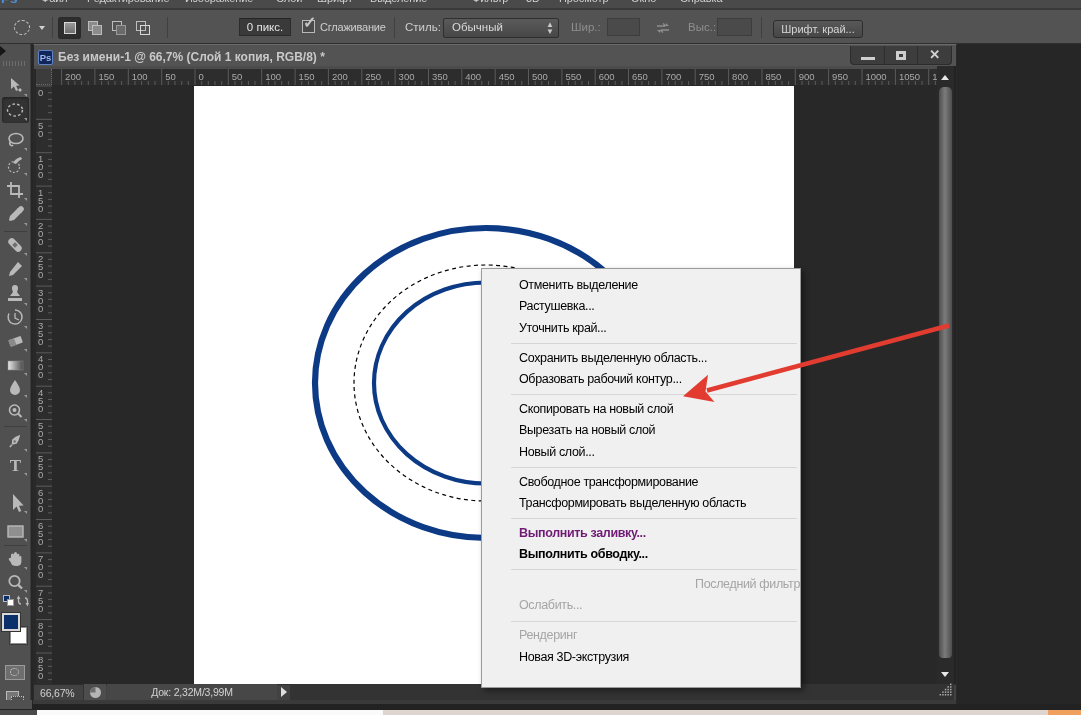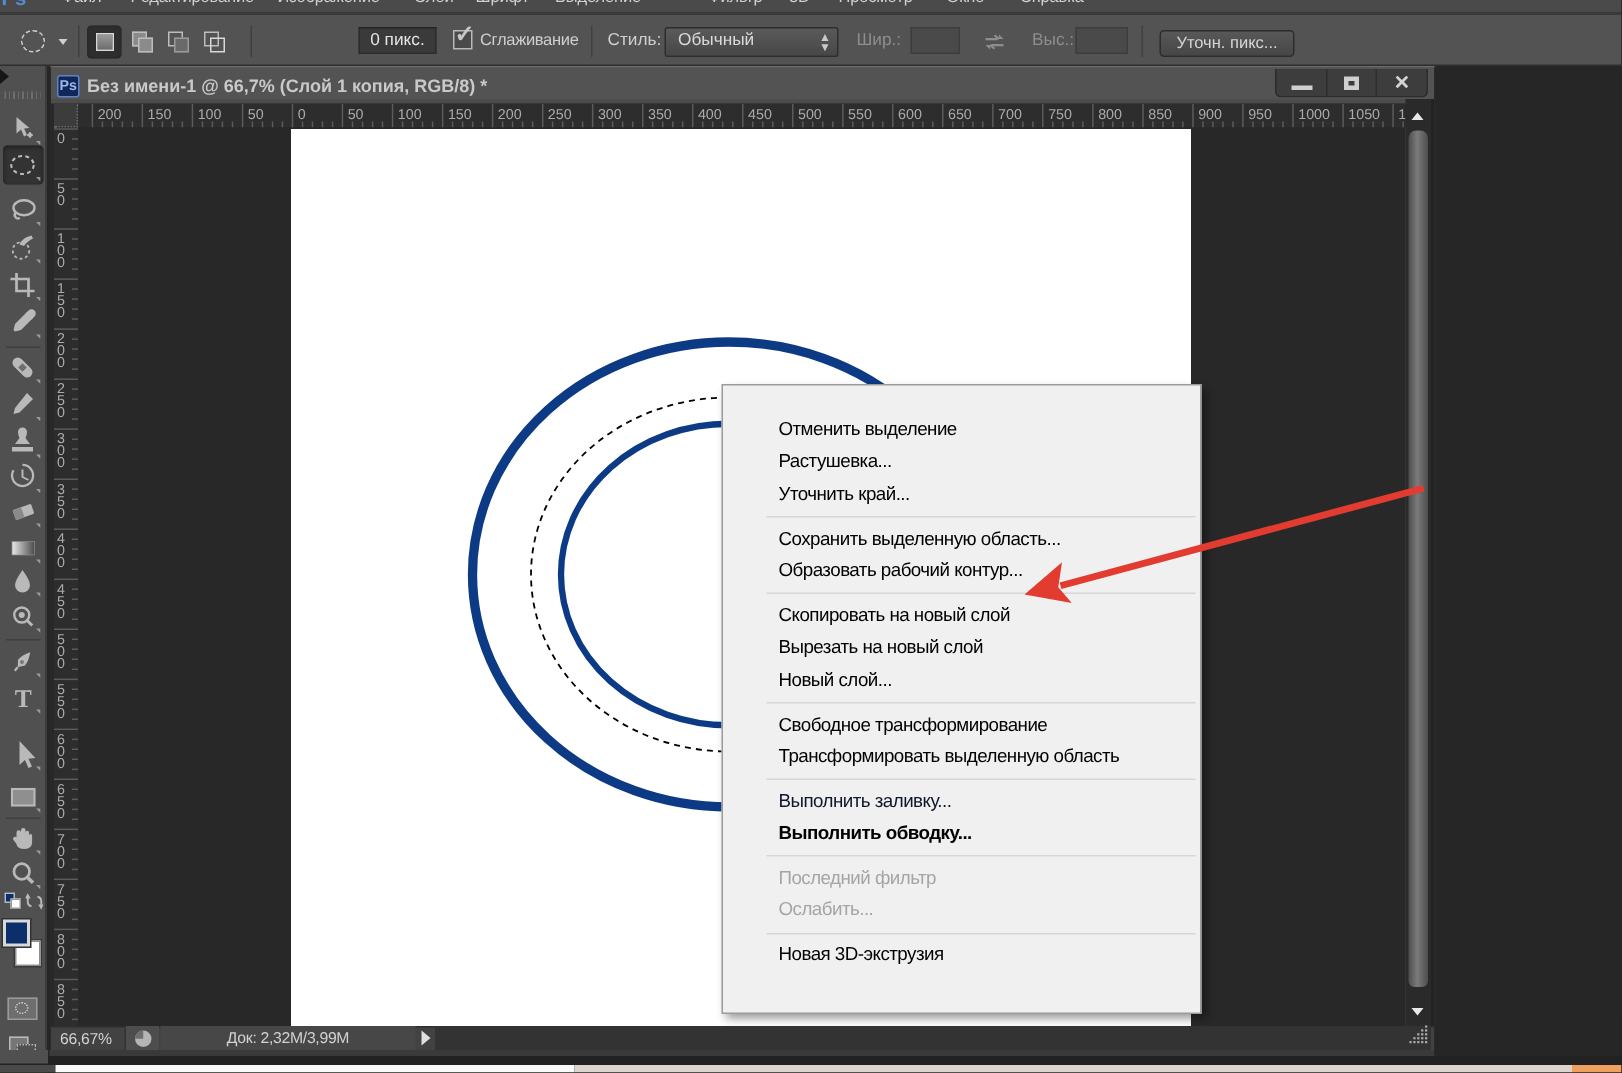--- a/index.html
+++ b/index.html
@@ -49,21 +49,21 @@
 <div class="abs" style="left:571px;top:11px;font-size:11.5px;color:#8e8e8e;">Шир.:</div>
 <div class="abs" style="left:607px;top:8px;width:33px;height:18px;background:#4a4a4a;border:1px solid #3d3d3d;"></div>
 <svg class="abs" style="left:655px;top:12px;" width="16" height="12" viewBox="0 0 16 12">
         <path d="M2 4 L10 4 M8 1.5 L11 4" stroke="#8e8e8e" stroke-width="1.5" fill="none"></path>
         <path d="M14 8 L6 8 M8 10.5 L5 8" stroke="#8e8e8e" stroke-width="1.5" fill="none"></path>
         <path d="M11 1 L14 4 L11 4 Z M5 8 L2 8 L5 11 Z" fill="#8e8e8e"></path>
       </svg>
 <div class="abs" style="left:688px;top:11px;font-size:11.5px;color:#8e8e8e;">Выс.:</div>
 <div class="abs" style="left:717px;top:8px;width:35px;height:18px;background:#4a4a4a;border:1px solid #3d3d3d;"></div>
 <div class="abs" style="left:761px;top:7px;width:1px;height:21px;background:#404040;"></div>
-<div class="abs" style="left:773px;top:9.5px;width:90px;height:18px;background:linear-gradient(#585858,#464646);border:1px solid #2d2d2d;border-radius:3px;color:#d6d6d6;font-size:11px;text-align:center;line-height:16px;white-space:nowrap;">Уточн. пикс...</div>
+<div class="abs" style="left:773px;top:9.5px;width:90px;height:18px;background:linear-gradient(#585858,#464646);border:1px solid #2d2d2d;border-radius:3px;color:#d6d6d6;font-size:11px;text-align:center;line-height:16px;white-space:nowrap;">Шрифт. край...</div>
 </div>
 <div class="abs" style="left:0;top:44px;width:31px;height:671px;background:#505050;border-right:1px solid #3c3c3c;">
 <div class="abs" style="left:3px;top:17px;width:24px;height:5px;background:repeating-linear-gradient(90deg,#6e6e6e 0 1px,transparent 1px 3px);"></div>
 </div>
 <div class="abs" style="left:0;top:46px;width:0;height:0;border-top:5px solid transparent;border-bottom:5px solid transparent;border-left:6px solid #161616;"></div>
 <svg class="abs" style="left:4px;top:75px;" width="23" height="22" viewBox="0 0 23 22">
       <path d="M7 3 L7 14 L10 11.4 L12 16 L14 15 L12.1 10.7 L15.6 10.4 Z" fill="#b9b9b9"></path>
       <path d="M16 13 v4 M14 15 h4 M15 14 l2 2 M17 14 l-2 2" stroke="#b9b9b9" stroke-width="1"></path>
       <path d="M20 19 L23 19 L23 22 Z" fill="#9a9a9a"></path>
     </svg>
@@ -547,21 +547,21 @@
 <div class="abs" style="left:107px;top:684px;width:170px;height:16px;background:#474747;color:#d2d2d2;font-size:10.5px;letter-spacing:-0.2px;text-align:center;line-height:16px;">Док: 2,32M/3,99M</div>
 <div class="abs" style="left:281px;top:687px;width:0;height:0;border-top:5.5px solid transparent;border-bottom:5.5px solid transparent;border-left:6.5px solid #e0e0e0;"></div>
 <div class="abs" style="left:290px;top:684px;width:664px;height:16px;background:#333333;"></div>
 <div class="abs" style="left:33px;top:700px;width:923px;height:4px;background:#3a3a3a;"></div>
 <div class="abs" style="left:0;top:704px;width:1081px;height:11px;background:#222222;"></div>
 <div class="abs" style="left:0;top:710px;width:37px;height:5px;background:#4a4a4a;"></div>
 <div class="abs" style="left:37px;top:710px;width:346px;height:5px;background:#fafafa;"></div>
 <div class="abs" style="left:383px;top:710px;width:665px;height:5px;background:#ded4d0;"></div>
 <div class="abs" style="left:1048px;top:710px;width:33px;height:5px;background:#efa05e;"></div>
 <div class="abs" style="left:0;top:700px;width:32px;height:9px;background:#505050;"></div>
-<div class="abs" style="left:481px;top:256px;width:320px;height:419.5px;background:#f0f0f0;border:1px solid #9b9b9b;box-shadow:3px 3px 6px rgba(0,0,0,0.4);padding-top:19px;font-size:12.5px;letter-spacing:-0.35px;color:#000;z-index:50;">
+<div class="abs" style="left:481px;top:268px;width:320px;height:419.5px;background:#f0f0f0;border:1px solid #9b9b9b;box-shadow:3px 3px 6px rgba(0,0,0,0.4);padding-top:6px;font-size:12.5px;letter-spacing:-0.35px;color:#000;z-index:50;">
 <div style="height:21.35px;line-height:21.35px;padding-left:37px;color:#000;">Отменить выделение</div>
 <div style="height:21.35px;line-height:21.35px;padding-left:37px;color:#000;">Растушевка...</div>
 <div style="height:21.35px;line-height:21.35px;padding-left:37px;color:#000;">Уточнить край...</div>
 <div style="height:8.6px;display:flex;align-items:center;padding:0 3px 0 29px;">
         <div style="height:1px;background:#d6d6d6;width:100%;"></div>
       </div>
 <div style="height:21.35px;line-height:21.35px;padding-left:37px;color:#000;">Сохранить выделенную область...</div>
 <div style="height:21.35px;line-height:21.35px;padding-left:37px;color:#000;">Образовать рабочий контур...</div>
 <div style="height:8.6px;display:flex;align-items:center;padding:0 3px 0 29px;">
         <div style="height:1px;background:#d6d6d6;width:100%;"></div>
@@ -570,28 +570,29 @@
 <div style="height:21.35px;line-height:21.35px;padding-left:37px;color:#000;">Вырезать на новый слой</div>
 <div style="height:21.35px;line-height:21.35px;padding-left:37px;color:#000;">Новый слой...</div>
 <div style="height:8.6px;display:flex;align-items:center;padding:0 3px 0 29px;">
         <div style="height:1px;background:#d6d6d6;width:100%;"></div>
       </div>
 <div style="height:21.35px;line-height:21.35px;padding-left:37px;color:#000;">Свободное трансформирование</div>
 <div style="height:21.35px;line-height:21.35px;padding-left:37px;color:#000;">Трансформировать выделенную область</div>
 <div style="height:8.6px;display:flex;align-items:center;padding:0 3px 0 29px;">
         <div style="height:1px;background:#d6d6d6;width:100%;"></div>
       </div>
-<div style="height:21.35px;line-height:21.35px;padding-left:37px;color:#0f172a;">Выполнить заливку...</div>
+<div style="height:21.35px;line-height:21.35px;padding-left:37px;color:#701a75;font-weight:bold;">Выполнить заливку...</div>
 <div style="height:21.35px;line-height:21.35px;padding-left:37px;color:#000;font-weight:bold;">Выполнить обводку...</div>
 <div style="height:8.6px;display:flex;align-items:center;padding:0 3px 0 29px;">
         <div style="height:1px;background:#d6d6d6;width:100%;"></div>
       </div>
-<div style="height:21.35px;line-height:21.35px;padding-left:37px;color:#a5a5a5;">Последний фильтр</div>
+<div style="height:21.35px;line-height:21.35px;padding-left:37px;color:#a5a5a5;text-align:right;">Последний фильтр</div>
 <div style="height:21.35px;line-height:21.35px;padding-left:37px;color:#a5a5a5;">Ослабить...</div>
 <div style="height:8.6px;display:flex;align-items:center;padding:0 3px 0 29px;">
         <div style="height:1px;background:#d6d6d6;width:100%;"></div>
       </div>
+<div style="height:21.35px;line-height:21.35px;padding-left:37px;color:#a5a5a5;">Рендеринг</div>
 <div style="height:21.35px;line-height:21.35px;padding-left:37px;color:#000;">Новая 3D-экструзия</div>
 </div>
 <svg class="abs" style="left:0;top:0;z-index:60;pointer-events:none;" width="1081" height="715" viewBox="0 0 1081 715">
       <line x1="949" y1="325.5" x2="707" y2="390.5" stroke="#e23c31" stroke-width="4.6"></line>
       <polygon points="683,396.3 708,374.8 705.5,391.5 714.5,402" fill="#e23c31"></polygon>
     </svg>
 </div>
 </body></html>

